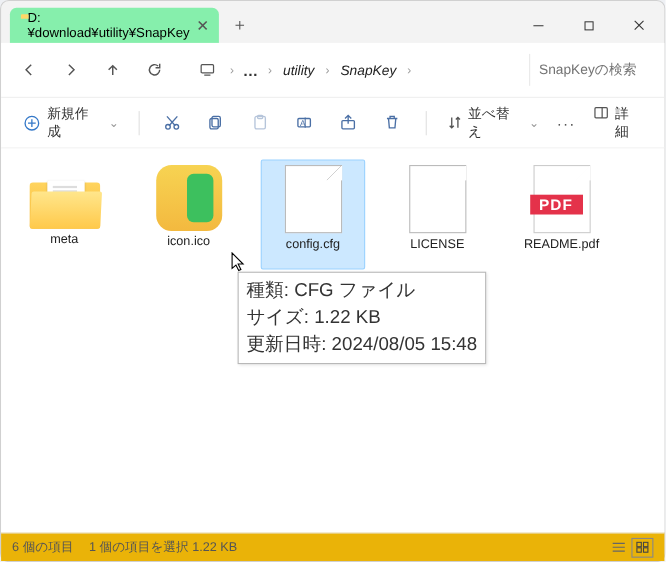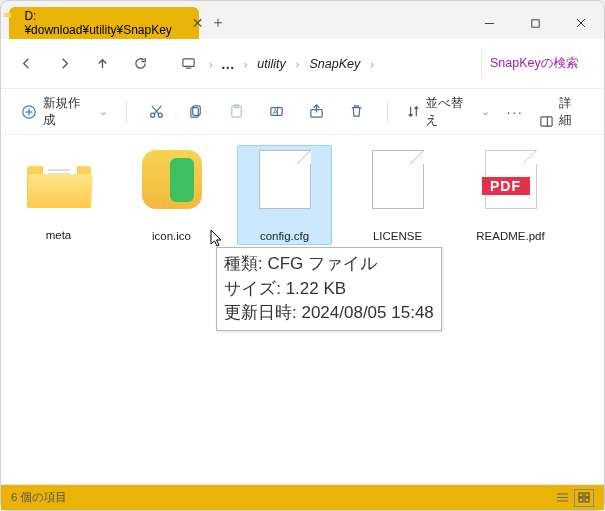--- a/index.html
+++ b/index.html
@@ -1,46 +1,46 @@
 <!DOCTYPE html>
 <html><head>
 <meta charset="utf-8">
 <style>
 * { margin: 0; padding: 0; box-sizing: border-box; font-family: "Segoe UI", "Yu Gothic UI", sans-serif; }
 body { background: #eef0f4; width: 605px; height: 511px; overflow: hidden; }
 .window { width: 605px; height: 511px; background: #f3f3f3; display: flex; flex-direction: column; border: 1px solid #d0d0d0; border-radius: 8px; }
 .titlebar { height: 38px; display: flex; align-items: flex-end; padding-left: 8px; }
-.tab { background: #eab308; display: flex; align-items: center; gap: 20px; padding: 6px 10px; border-radius: 6px 6px 0 0; font-size: 12px; height: 32px; width: 190px; justify-content: center; }
+.tab { background: #86efac; display: flex; align-items: center; gap: 6px; padding: 6px 10px; border-radius: 6px 6px 0 0; font-size: 12px; height: 32px; width: 190px; }
 .tab-icon { width: 16px; height: 14px; background: #ffd867; border-radius: 1px; position: relative; }
 .tab-icon::before { content:""; position:absolute; top:-3px; left:0; width:7px; height:4px; background:#ffd867; border-radius:1px 1px 0 0; }
 .tab-close { margin-left: auto; color:#555; font-size: 14px; cursor: pointer; }
 .newtab { width: 30px; height: 30px; display: flex; align-items: center; justify-content: center; font-size: 15px; color:#555; margin-left: 4px; margin-bottom: 2px; cursor:pointer; }
 .winbtns { margin-left: auto; display: flex; }
 .winbtn { width: 46px; height: 32px; display: flex; align-items:center; justify-content:center; color:#333; font-size: 11px; cursor:pointer; }
 .toolbar { background: #fff; height: 50px; display: flex; align-items: center; padding: 0 8px; gap: 4px; border-bottom: 1px solid #eee; }
 .navbtn { width: 34px; height: 34px; display:flex; align-items:center; justify-content:center; border-radius:4px; color:#555; font-size:14px; cursor:pointer; }
 .navbtn svg { width: 15px; height: 15px; }
 .addrseg { font-size: 12.5px; color:#222; padding: 4px 6px; border-radius:3px; cursor:pointer;font-style:italic; }
 .addr-dots { font-size:14px; font-weight:bold; color:#333; padding: 0 4px; letter-spacing:1px; cursor:pointer;}
-.search { margin-left: auto; width: 115px; font-size: 12.5px; color:#a21caf; padding: 6px 8px; border-left: 1px solid #e8e8e8; }
+.search { margin-left: auto; width: 115px; font-size: 12.5px; color:#737373; padding: 6px 8px; border-left: 1px solid #e8e8e8; }
 .cmdbar { background:#fff; height: 46px; display:flex; align-items:center; padding: 0 14px; gap: 4px; border-bottom: 1px solid #f0f0f0; }
 .cmd-new { display:flex; align-items:center; gap:6px; font-size:12.5px; color:#333; padding: 4px 6px; cursor:pointer; }
 .cmd-new svg{ width:16px; height:16px; }
 .cmd-sep { width: 1px; height: 22px; background:#e0e0e0; margin: 0 8px; }
 .cmd-ic { width: 36px; height: 32px; display:flex; align-items:center; justify-content:center; border-radius:4px; cursor:pointer; }
 .cmd-ic svg { width:17px; height:17px; }
 .cmd-sort { display:flex; align-items:center; gap:5px; font-size:12.5px; color:#333; padding:4px 6px; cursor:pointer;}
 .cmd-sort svg{width:15px;height:15px;}
 .cmd-more { font-size:14px; letter-spacing:1px; padding:4px 6px; cursor:pointer; color:#555;}
-.cmd-detail { margin-left:auto; display:flex; align-items:flex-end; gap:5px; font-size:12.5px; color:#333; cursor:pointer; padding:4px 6px;}
+.cmd-detail { margin-left:auto; display:flex; align-items:flex-start; gap:5px; font-size:12.5px; color:#333; cursor:pointer; padding:4px 6px;}
 .cmd-detail svg{width:15px;height:15px;}
 .content { flex:1; background:#fff; padding: 10px 10px; display:flex; flex-wrap: wrap; align-content: flex-start; gap: 6px 18px; position:relative; }
 .item { width: 95px; height: 100px; display:flex; flex-direction:column; align-items:center; justify-content:flex-start; padding-top:4px; border:1px solid transparent; border-radius:2px; cursor:pointer; position:relative;}
 .item.selected { background:#cce8ff; border-color:#99d1ff; }
-.item .lbl { font-size:11.5px; color:#222; text-align:center; margin-top:21px; line-height:1.2; word-break: break-all; padding: 0 2px;}
+.item .lbl { font-size:11.5px; color:#222; text-align:center; margin-top:4px; line-height:1.2; word-break: break-all; padding: 0 2px;}
 .ic-file { width:52px; height:62px; background:#fff; border:1px solid #bbb; position:relative; }
 .ic-file::after { content:""; position:absolute; right:-1px; top:-1px; width:14px; height:14px; background:linear-gradient(135deg,transparent 49%,#bbb 50%,#fff 51%); }
 .ic-folder { width:64px; height:50px; position:relative; margin-top:8px;}
 .ic-folder .back{ position:absolute; width:64px; height:42px; bottom:0; background:linear-gradient(#ffd45e,#f5b93a); border-radius:3px; }
 .ic-folder .paper{ position:absolute; width:34px; height:26px; background:#fff; left:16px; top:6px; border-radius:2px; box-shadow:0 1px 2px rgba(0,0,0,.15); }
 .ic-folder .paper::before{content:"";position:absolute;left:5px;top:5px;width:22px;height:2px;background:#ddd;box-shadow:0 4px 0 #ddd,0 8px 0 #ddd;}
 .ic-folder .front{ position:absolute; width:64px; height:34px; bottom:0; background:linear-gradient(#ffe68c,#ffc94a); border-radius:2px; transform:skewX(-3deg); transform-origin:bottom;}
 .ic-ico { width:60px; height:60px; background:linear-gradient(180deg,#f7d352,#f3b93f); border-radius:14px; position:relative; }
 .ic-ico::after{content:"";position:absolute;left:28px;top:8px;width:24px;height:44px;background:#3dc05e;border-radius:6px;}
 .ic-pdf { width:52px; height:62px; background:#fff; border:1px solid #ccc; position:relative; display:flex; align-items:center; justify-content:center;}
@@ -230,20 +230,21 @@
 
     <div class="tooltip">
       <div>種類: CFG ファイル</div>
       <div>サイズ: 1.22 KB</div>
       <div>更新日時: 2024/08/05 15:48</div>
     </div>
   </div>
 
   <div class="statusbar">
     <span>6 個の項目</span>
+    <span>1 個の項目を選択 1.22 KB</span>
     <div class="view-icons">
       <div class="vbtn">
           <svg width="13" height="11" viewBox="0 0 13 11">
             <line x1="1" y1="2" x2="12" y2="2" stroke="#666"></line>
             <line x1="1" y1="5.5" x2="12" y2="5.5" stroke="#666"></line>
             <line x1="1" y1="9" x2="12" y2="9" stroke="#666"></line>
           </svg>
         </div>
       <div class="vbtn active">
           <svg width="13" height="11" viewBox="0 0 13 11">

